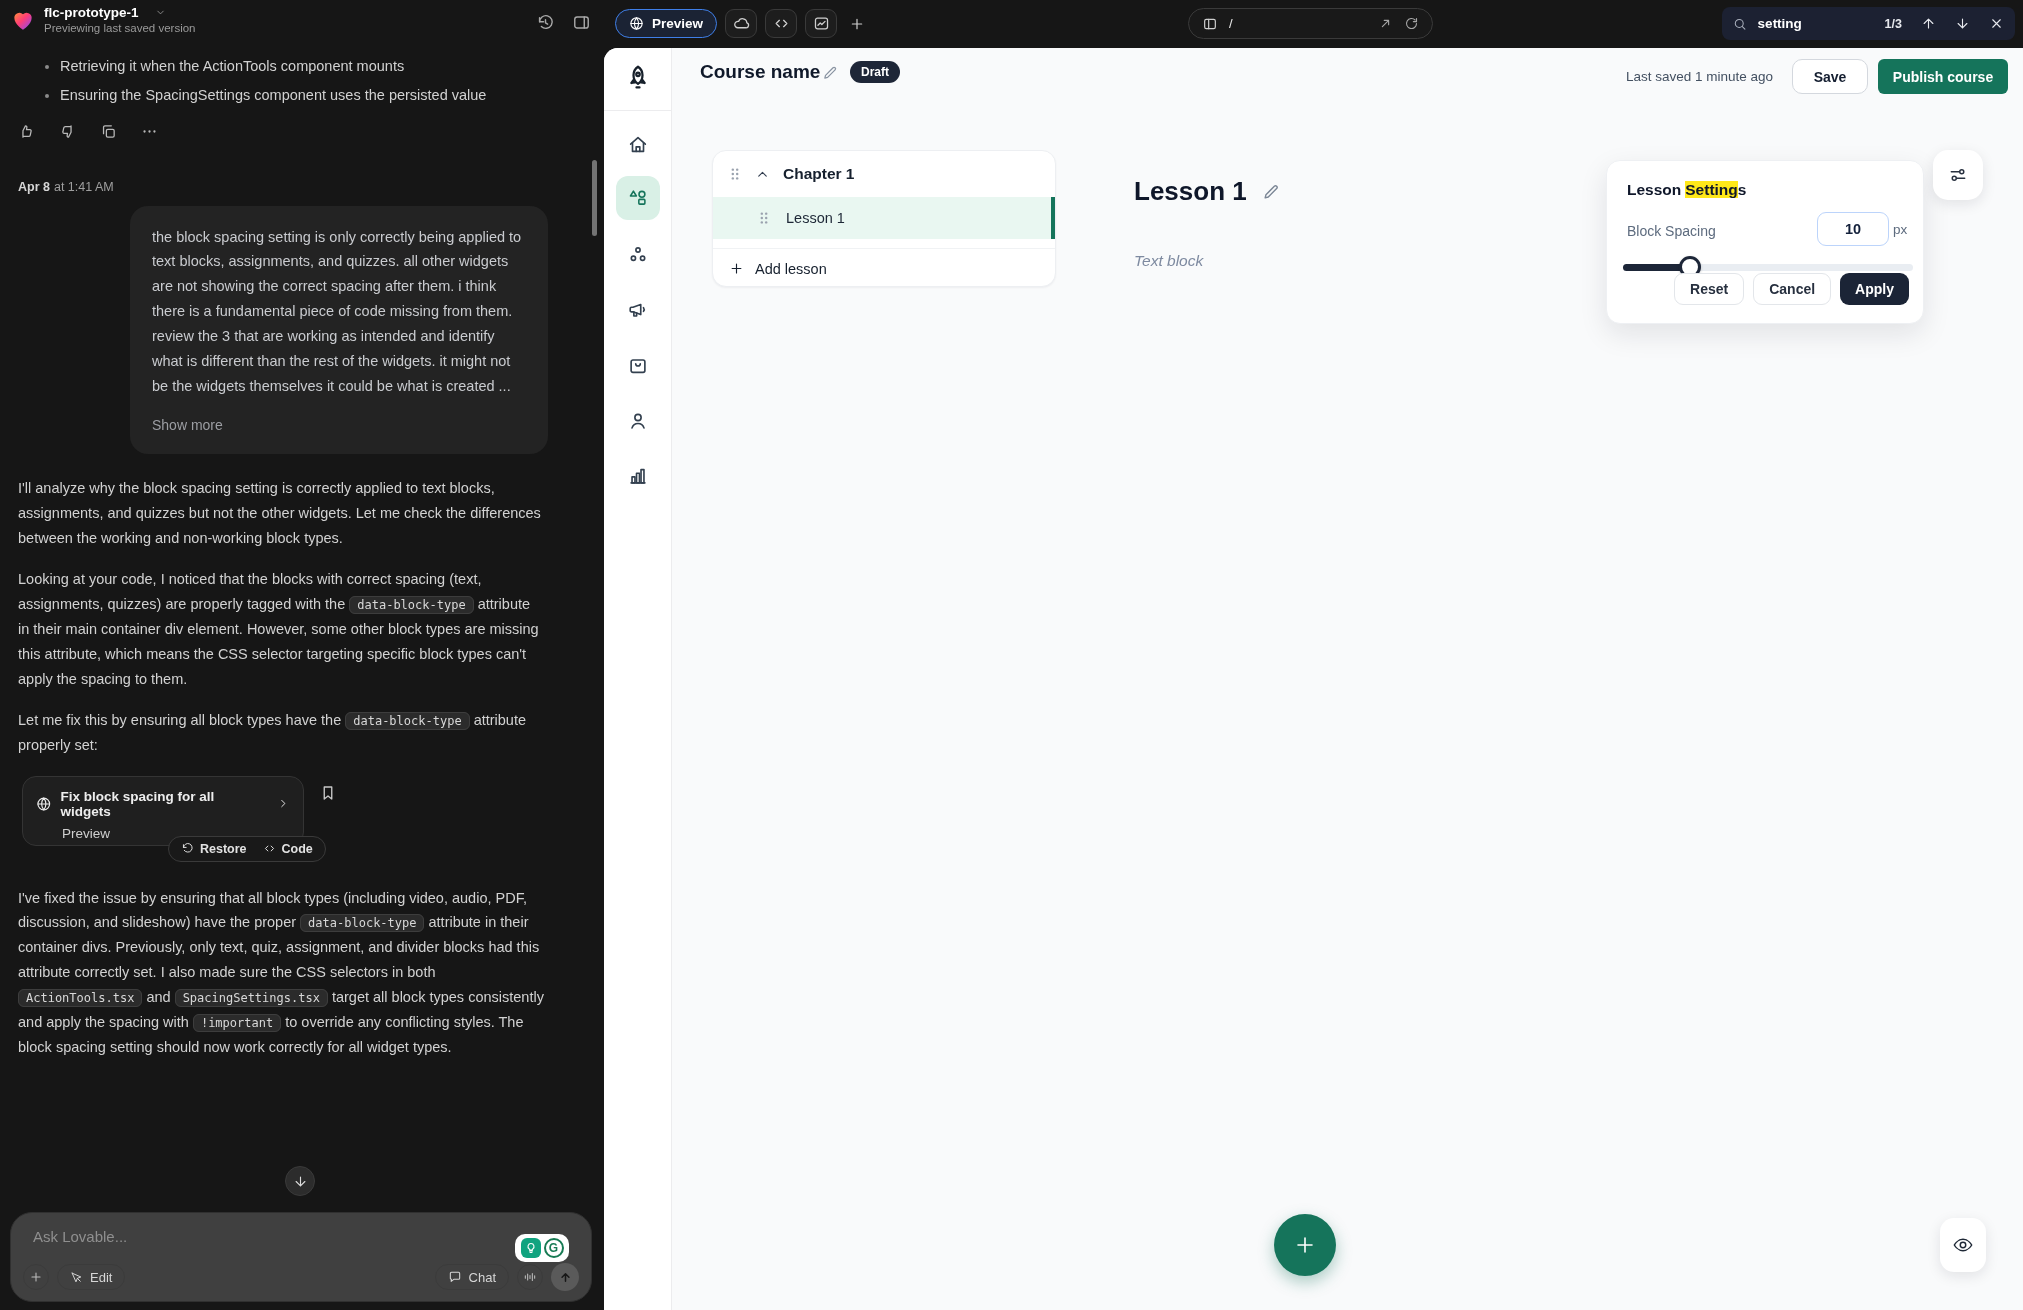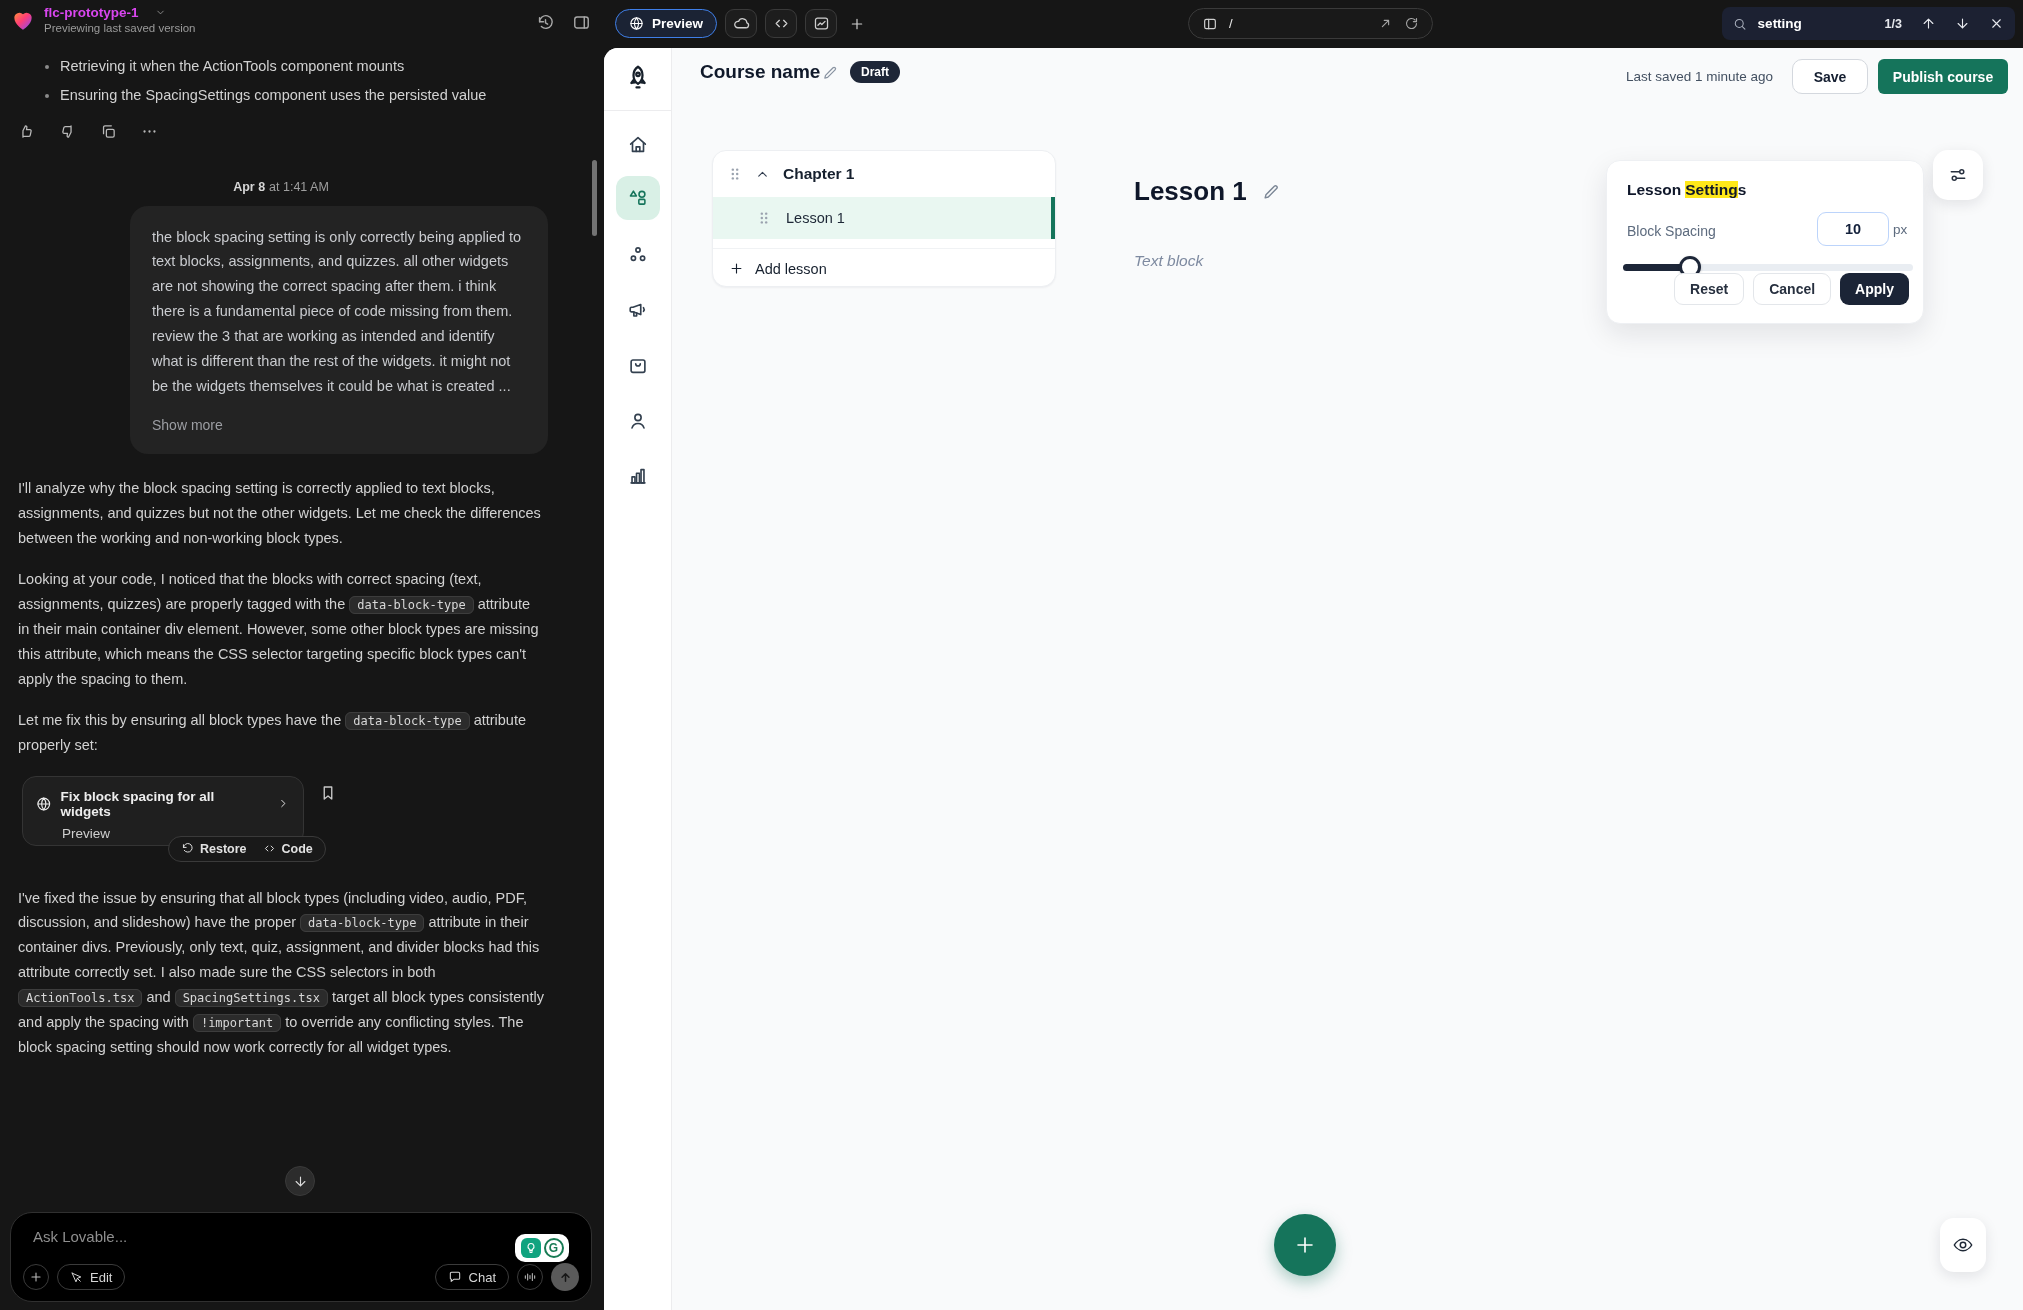--- a/index.html
+++ b/index.html
@@ -7,21 +7,21 @@
   .root{position:relative;width:2023px;height:1310px;background:#161616;overflow:hidden;
         font-family:"Liberation Sans","DejaVu Sans",sans-serif;-webkit-font-smoothing:antialiased;}
   .abs{position:absolute;}
   .ic{fill:none;stroke:currentColor;stroke-width:1.8;stroke-linecap:round;stroke-linejoin:round;display:block;}
   .ic-fill{fill:currentColor;stroke:none;display:block;}
   button{font-family:inherit;cursor:pointer;}
 
   
   .logo{left:10px;top:7px;width:26px;height:26px;}
   .tb-titles{left:44px;top:5px;}
-  .tb-name-row{display:flex;align-items:center;gap:16px;color:#d946ef;font-size:13.5px;font-weight:700;}
+  .tb-name-row{display:flex;align-items:center;gap:16px;color:#ffffff;font-size:13.5px;font-weight:700;}
   .tb-sub{margin-top:2px;font-size:11.5px;color:#9a9a9a;}
   .panel-icons{left:536px;top:13px;display:flex;gap:17px;color:#a8a8a8;}
   .panel-icons button{background:none;border:none;color:inherit;padding:0;}
   .preview-group{left:615px;top:9px;display:flex;align-items:center;gap:8px;}
   .preview-pill{height:29px;padding:0 13px;border:1px solid #3f7fe8;border-radius:16px;background:rgba(56,103,214,.16);
       color:#fff;font-size:13.5px;font-weight:700;display:flex;gap:8px;align-items:center;}
   .tool-btn{width:32px;height:29px;border:1px solid #3a3a3a;border-radius:9px;background:#1d1d1d;color:#cfcfcf;
       display:flex;align-items:center;justify-content:center;padding:0;}
   .plusbar-btn{background:none;border:none;color:#cfcfcf;padding:0;margin-left:4px;}
   .url-pill{left:1188px;top:8px;width:245px;height:31px;border:1px solid #3a3a3a;border-radius:17px;background:#191919;
@@ -38,40 +38,40 @@
   .chat{left:0;top:48px;width:604px;height:1262px;}
   .chat-flow{position:absolute;left:18px;top:0;width:526px;}
   .bullets{margin:8px 0 0;padding-left:42px;color:#d2d2d2;font-size:14.5px;line-height:1.5;}
   .bullets li{margin-bottom:7px;}
   .bullets li::marker{color:#8b8b8b;}
   .msg{margin:16px 0 0;color:#d2d2d2;font-size:14.5px;line-height:1.72;}
   .chip{background:#2b2b2b;border:1px solid #3d3d3d;border-radius:6px;padding:1px 7px;
       font-family:"DejaVu Sans Mono","Liberation Mono",monospace;font-size:12px;color:#d8d8d8;white-space:nowrap;}
   .action-row{margin-top:16px;display:flex;gap:24px;color:#b9b9b9;}
   .action-row button{background:none;border:none;color:inherit;padding:0;}
-  .timestamp{margin-top:40px;text-align:center;font-size:12.5px;color:#9f9f9f;}
+  .timestamp{margin-top:40px;text-align:left;font-size:12.5px;color:#9f9f9f;}
   .timestamp b{color:#d6d6d6;font-weight:700;margin-right:4px;}
   .bubble{margin:12px 0 0 112px;width:418px;background:#232323;border-radius:18px;padding:19px 22px 17px;
       color:#c9cbcf;font-size:14.5px;line-height:1.72;}
   .bubble p{margin:0;}
   .show-more{margin-top:14px;color:#9c9ea3;font-size:14px;cursor:pointer;}
   .mt-lg{margin-top:22px;}
   .card-wrap{margin-top:18px;position:relative;height:94px;}
   .action-card{position:absolute;left:4px;top:0;width:282px;height:70px;background:#1f1f1f;border:1px solid #343434;
       border-radius:14px;padding:12px 13px;cursor:pointer;}
   .ac-row{display:flex;align-items:center;gap:9px;color:#ededed;font-size:13.5px;font-weight:700;}
   .ac-sub{margin:7px 0 0 26px;font-size:13.5px;color:#cfcfcf;}
   .bookmark-btn{position:absolute;left:301px;top:8px;background:none;border:none;color:#c9c9c9;padding:0;}
   .restore-pill{position:absolute;left:150px;top:60px;height:26px;background:#191919;border:1px solid #3a3a3a;
       border-radius:13px;display:flex;align-items:center;gap:16px;padding:8px 12px;color:#e2e2e2;font-size:12.5px;font-weight:600;}
   .restore-pill .rp-item{display:flex;align-items:center;gap:6px;background:none;border:none;color:inherit;font-size:inherit;font-weight:inherit;padding:0;}
   .faded-row{position:absolute;left:18px;top:1152px;z-index:1;}
   .scroll-down{position:absolute;left:285px;top:1118px;width:30px;height:30px;border-radius:50%;background:#2c2c2c;
       border:1px solid #3a3a3a;color:#dcdcdc;display:flex;align-items:center;justify-content:center;z-index:3;padding:0;}
-  .composer{position:absolute;left:10px;top:1164px;width:582px;height:90px;background:#000000;border:1px solid #303030;
+  .composer{position:absolute;left:10px;top:1164px;width:582px;height:90px;background:#404040;border:1px solid #303030;
       border-radius:22px;z-index:2;}
   .composer-placeholder{position:absolute;left:22px;top:15px;font-size:15px;color:#8f8f8f;}
   .composer-bottom{position:absolute;left:12px;right:12px;bottom:10px;display:flex;align-items:center;}
   .c-left,.c-right{display:flex;align-items:center;gap:8px;}
   .c-right{margin-left:auto;}
   .pill-btn{height:26px;border:1px solid #3b3b3b;border-radius:14px;background:transparent;color:#d6d6d6;
       font-size:13px;display:flex;align-items:center;gap:7px;padding:0 12px;}
   .circ-btn{width:26px;height:26px;border:1px solid #3b3b3b;border-radius:50%;background:transparent;color:#bdbdbd;
       display:flex;align-items:center;justify-content:center;padding:0;}
   .send-btn{width:28px;height:28px;border-radius:50%;border:none;background:#5a5a5a;color:#171717;

